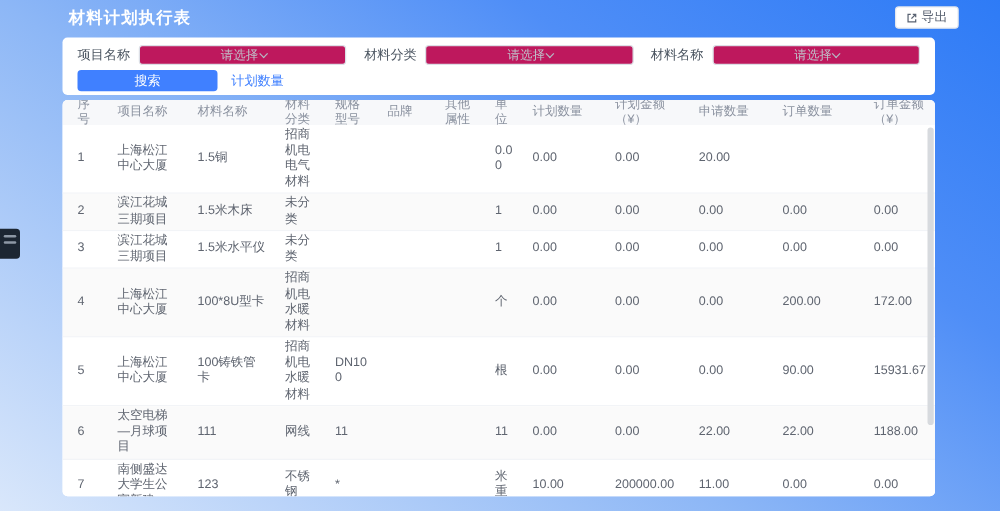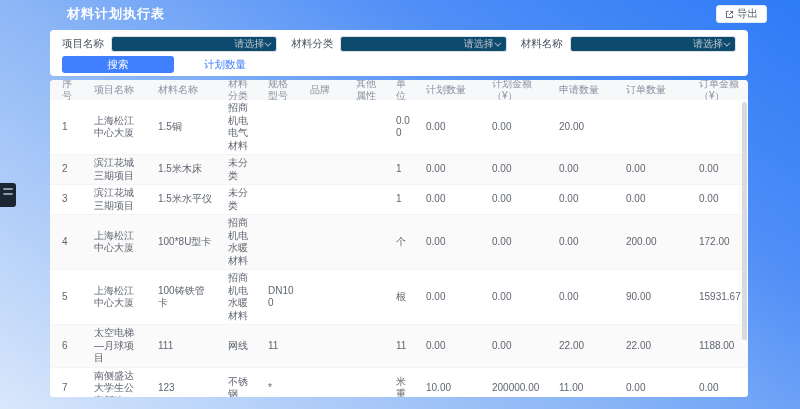--- a/index.html
+++ b/index.html
@@ -2,39 +2,39 @@
 <html><head>
 <meta charset="utf-8">
 <style>
   * { margin:0; padding:0; box-sizing:border-box; }
   html,body { width:800px; height:409px; overflow:hidden; }
   body { font-family:"Liberation Sans","DejaVu Sans",sans-serif; }
   .page { position:relative; width:800px; height:409px;
     background:linear-gradient(215deg,#2e7bf6 0%,#4f8ef7 28%,#8db7f6 58%,#d9e7fb 100%); }
 
   
-  .topbar { position:absolute; top:0; left:12px; right:0; height:28px; display:flex; align-items:center; }
+  .topbar { position:absolute; top:0; left:0; right:0; height:28px; display:flex; align-items:center; }
   .title { margin-left:55px; font-size:13px; font-weight:700; color:#ffffff; letter-spacing:1px; }
   .export-btn { position:absolute; right:33px; top:5px; height:18px; padding:4px 8px; background:#fff;
     border:1px solid #e4e7ed; border-radius:3px; display:flex; align-items:center; gap:3px;
     font-size:10.5px; color:#5a6372; cursor:pointer; }
   .export-btn svg { display:block; }
 
   
   .filter-card { position:absolute; left:50px; right:52px; top:30px; height:46px; background:#fff;
     border-radius:4px; padding:6px 12px 5px 12px; display:flex; flex-direction:column; gap:4px; }
   .filter-row { display:flex; gap:14px; height:16px; }
   .filter-group { flex:1; display:flex; align-items:center; gap:7px; }
   .filter-label { font-size:10.5px; color:#49535f; white-space:nowrap; }
   .select-box { flex:1; height:16px; border:1px solid #dcdfe6; border-radius:3px; display:flex;
-    align-items:center; justify-content:flex-end; padding:0 7px; background:#0c4a6e; cursor:pointer; }
+    align-items:center; justify-content:center; padding:0 7px; background:#be185d; cursor:pointer; }
   .select-placeholder { font-size:10px; color:#bfc4cc; }
   .chevron { width:5px; height:5px; border-right:1px solid #b4bac4; border-bottom:1px solid #b4bac4;
     transform:rotate(45deg) translateY(-2px); }
-  .filter-actions { display:flex; align-items:center; gap:30px; height:17px; }
+  .filter-actions { display:flex; align-items:center; gap:11px; height:17px; }
   .search-btn { width:112px; height:17px; background:#4080ff; color:#fff; border:none; border-radius:3px;
     font-size:10.5px; cursor:pointer; }
   .clear-link { font-size:10.5px; color:#4080ff; cursor:pointer; text-decoration:none; }
 
   
   .table-card { position:absolute; left:50px; right:52px; top:80px; bottom:12px; background:#fff;
     border-radius:4px; display:flex; flex-direction:column; overflow:hidden; }
   .trow { display:grid;
     grid-template-columns:34px 64px 70px 40px 42px 46px 40px 30px 66px 67px 67px 73px minmax(0,1fr); }
   .thead { height:20px; background:#f7f8fa; flex:none; align-items:center; }

